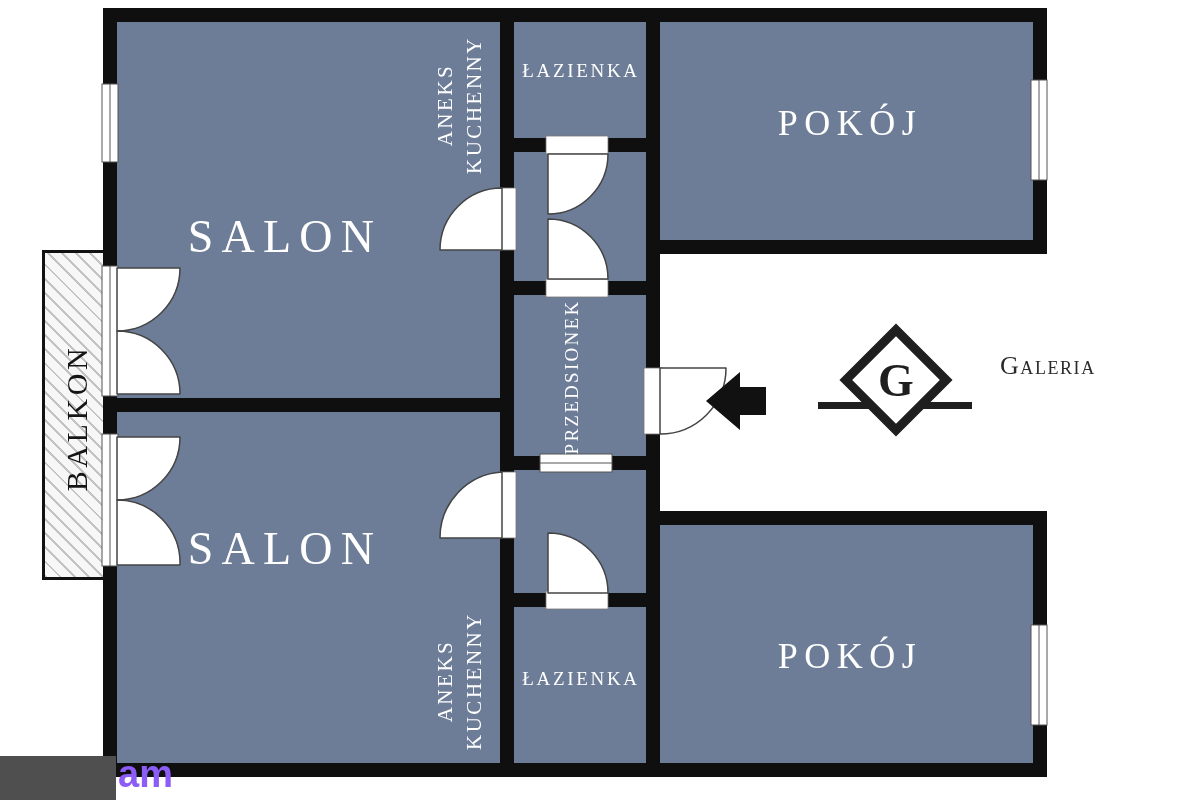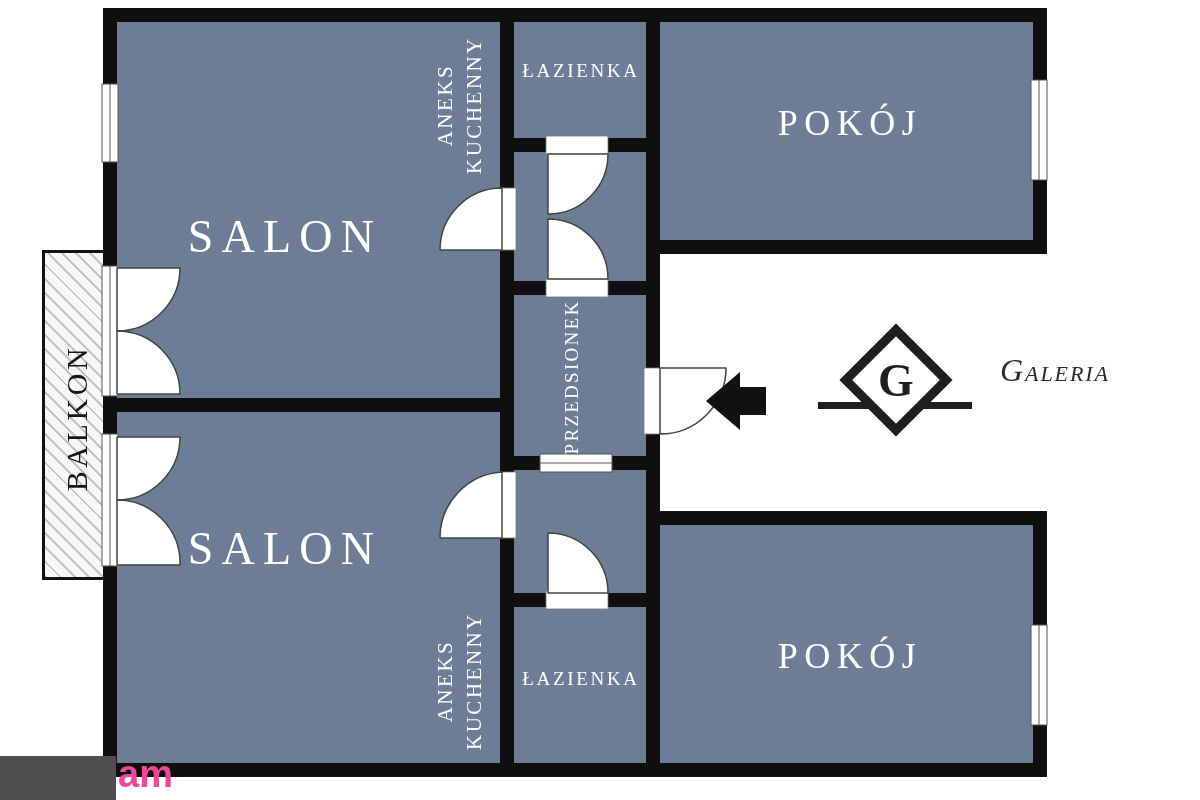--- a/index.html
+++ b/index.html
@@ -40,28 +40,28 @@
   #logo { position:absolute; left:810px; top:320px; width:380px; height:140px; z-index:6; }
   #logo-diamond { position:absolute; left:46px; top:20px; width:80px; height:80px;
                   border:9px solid #1f1f1f; transform:rotate(45deg); background:#fff; }
   #logo-letter  { position:absolute; left:46px; top:20px; width:80px; height:80px;
                   display:flex; align-items:center; justify-content:center;
                   font-size:46px; font-weight:bold; color:#1f1f1f; }
   .logo-bar { position:absolute; height:7px; background:#1f1f1f; top:82px; }
   #logo-bar-left  { left:8px;   width:55px; }
   #logo-bar-right { left:110px; width:52px; }
   #logo-text { position:absolute; left:190px; top:30px; color:#2b2b2b;
-               font-variant:small-caps; font-size:32px; letter-spacing:.06em; line-height:1.25;font-style:italic; }
+               font-variant:small-caps; font-size:26px; letter-spacing:.06em; line-height:1.25; }
   #logo-text div { white-space:nowrap; }
 
   #watermark-box { position:absolute; left:0; top:756px; width:116px; height:44px;
                    background:#4f4f4f; z-index:8; }
   #watermark-text { position:absolute; left:118px; top:753px; z-index:8;
                     font-family:"Liberation Sans", sans-serif; font-weight:bold;
-                    font-size:38px; color:#ec4899; }
+                    font-size:38px; color:#8b5cf6; }
 </style>
 </head>
 <body>
 
 <div id="plan">
 
   <div id="balcony"></div>
 
   <div class="room" id="room-salon-top"></div>
   <div class="room" id="room-salon-bottom"></div>

